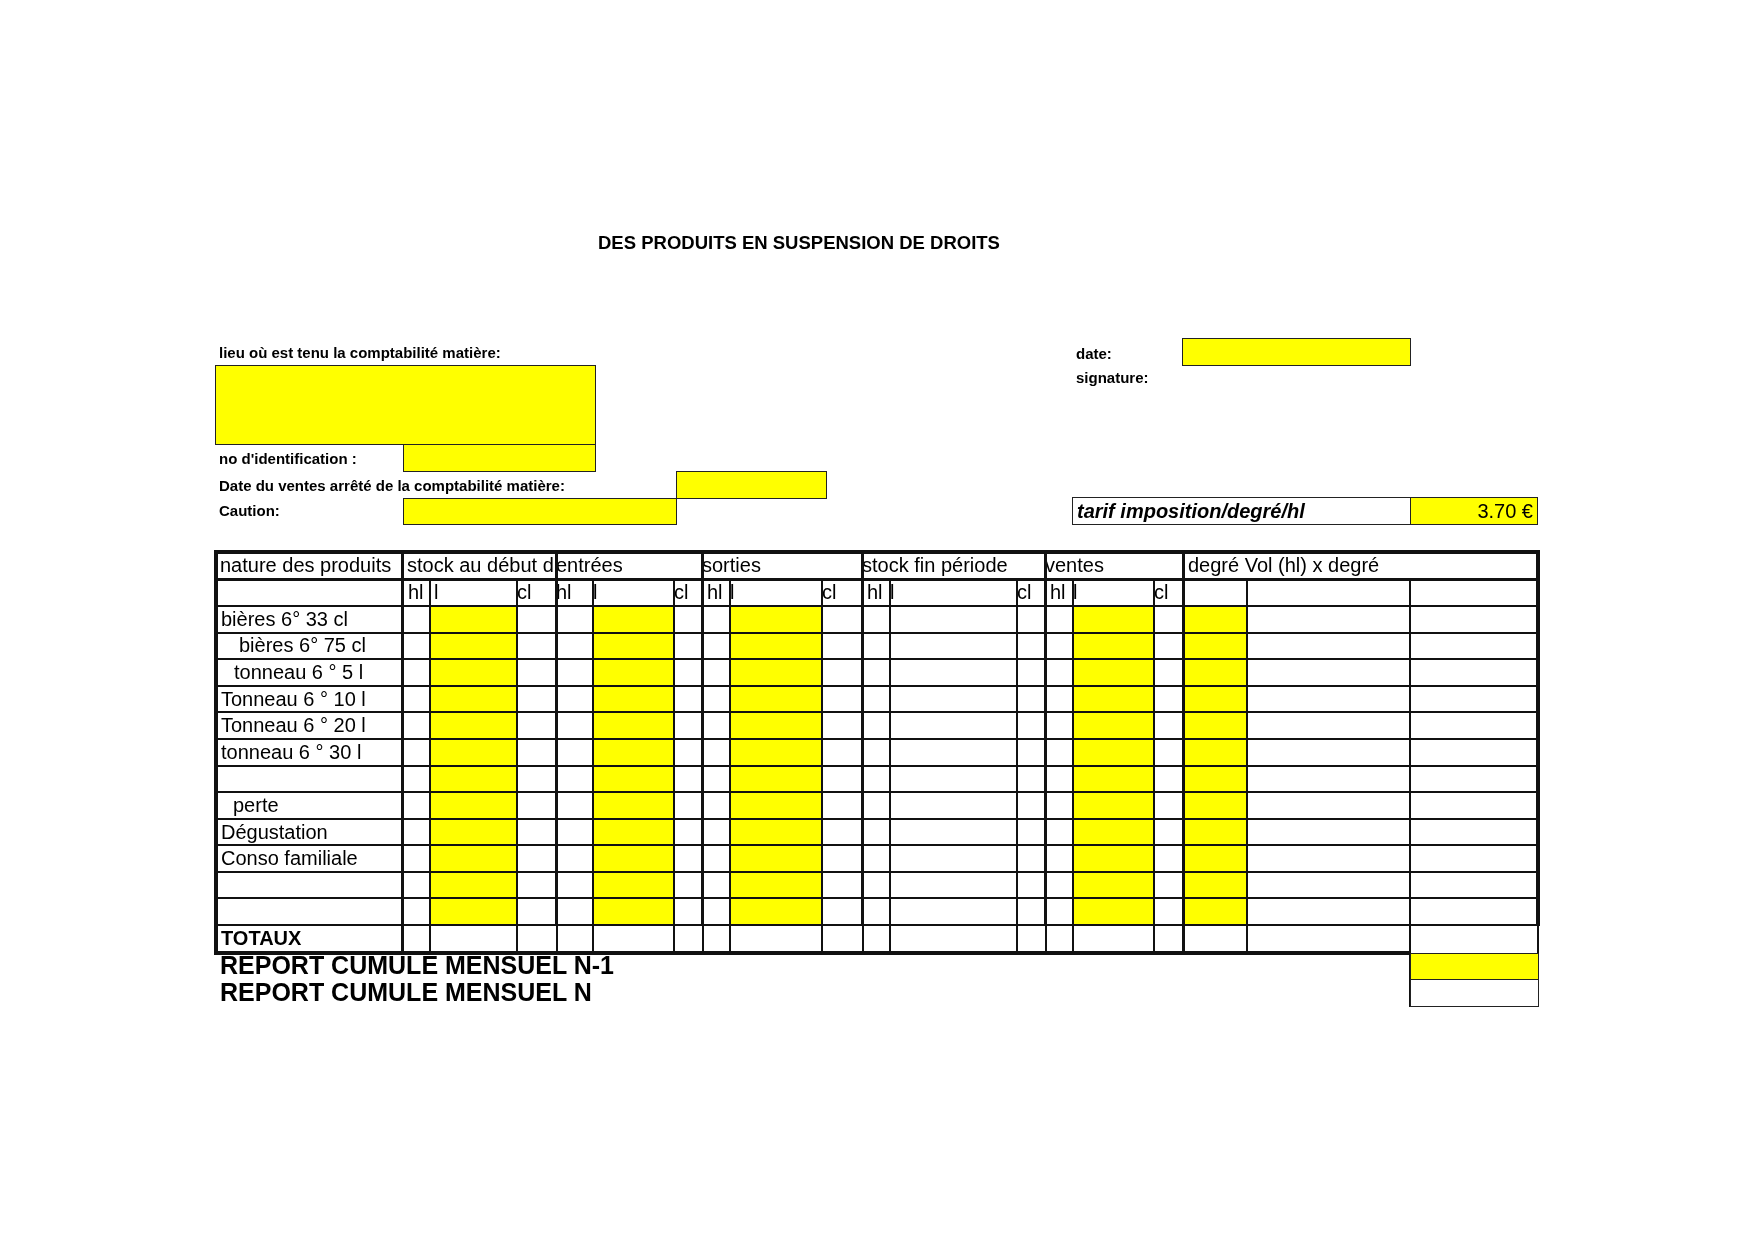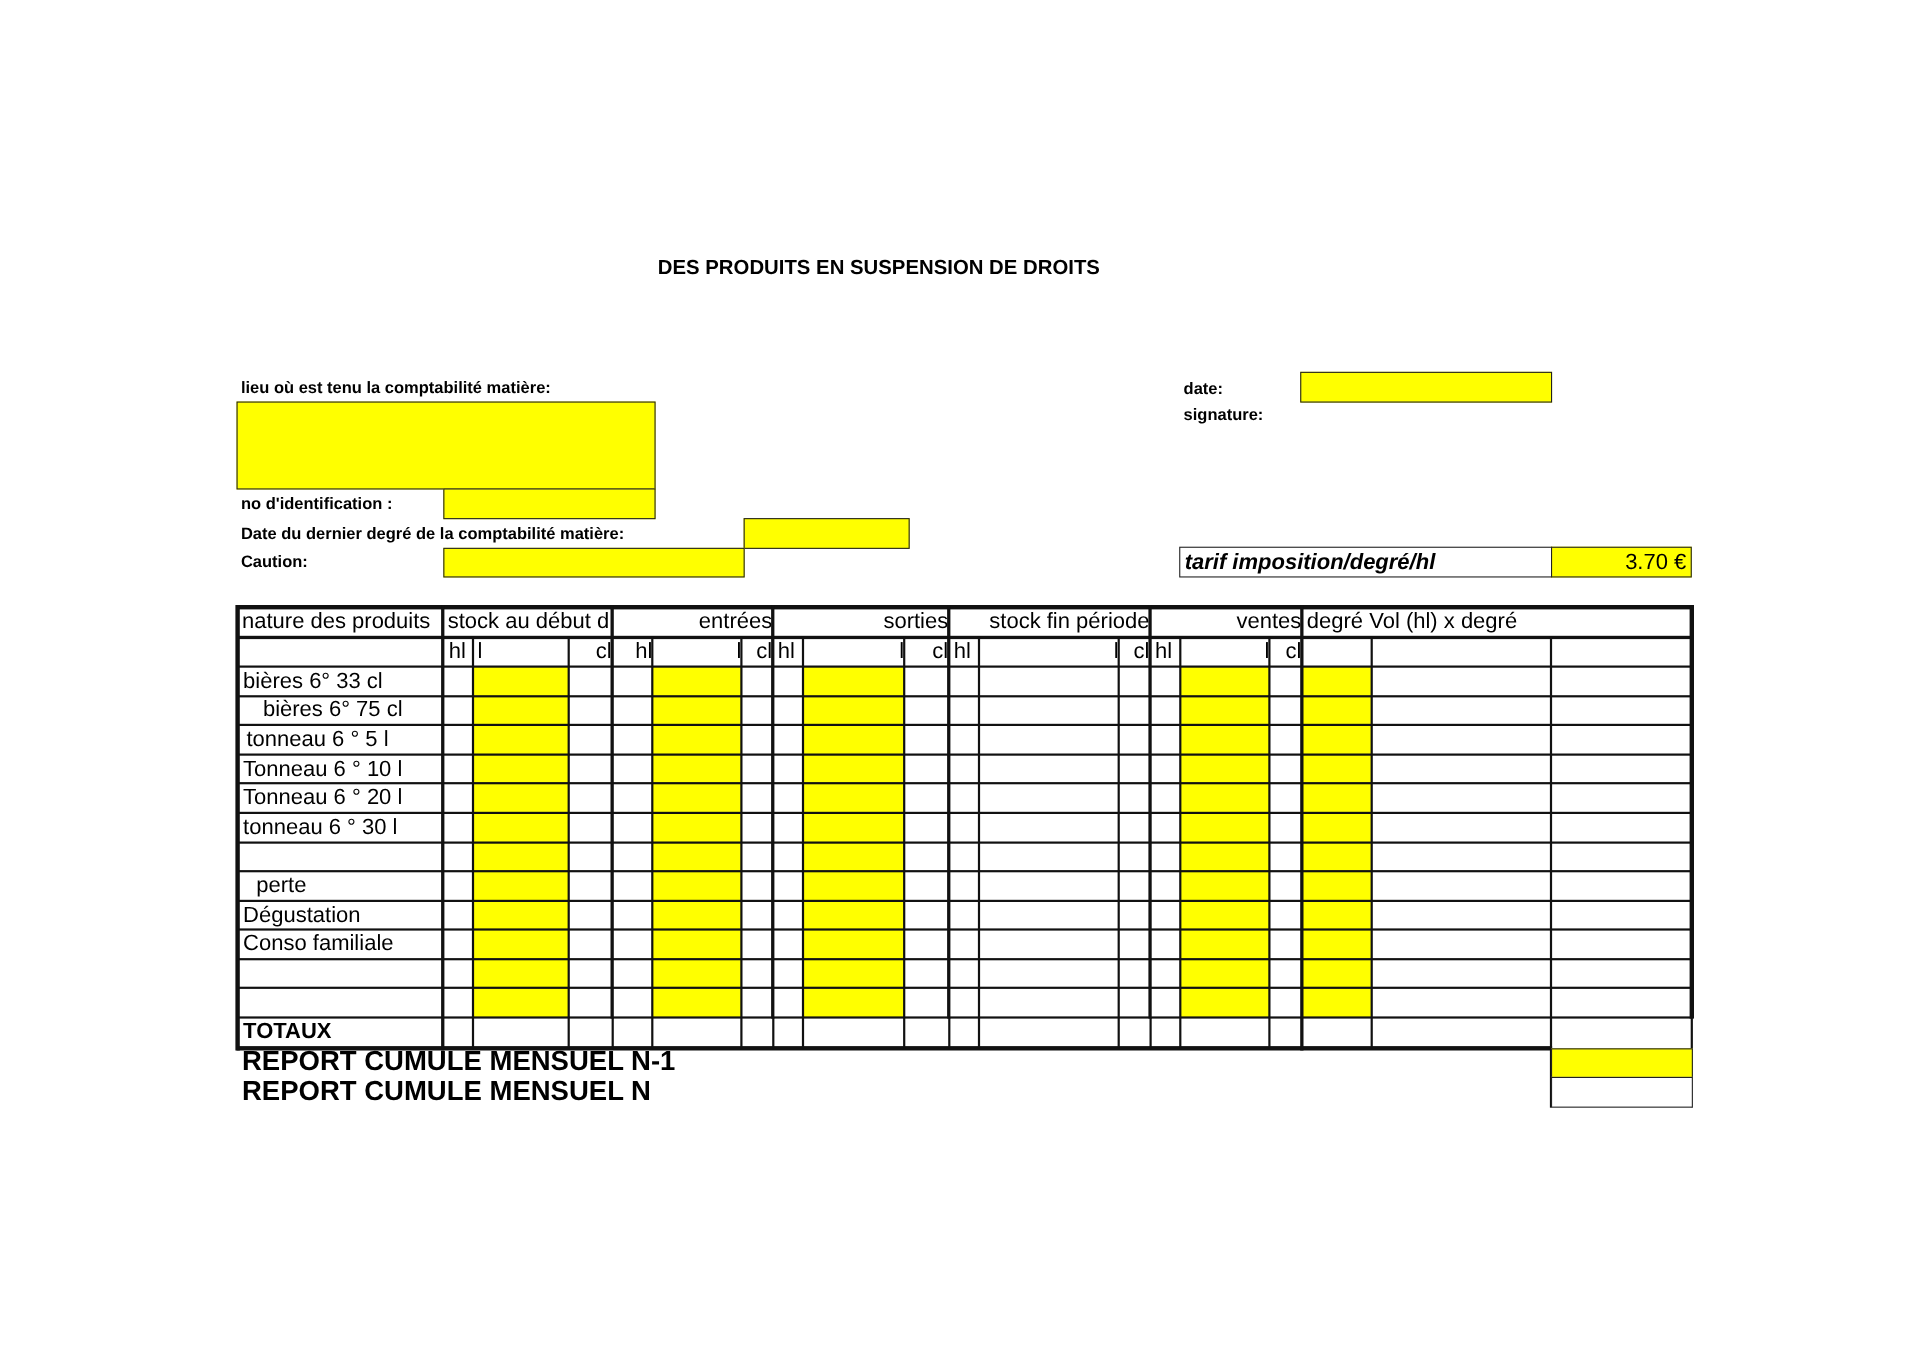--- a/index.html
+++ b/index.html
@@ -6,40 +6,40 @@
   body { width:1754px; height:1241px; position:relative; overflow:hidden; font-family:"Liberation Sans", sans-serif; color:#000; }
   .abs { position:absolute; }
   .title { left:598px; top:230px; font-size:18.5px; font-weight:bold; line-height:26px; white-space:nowrap; }
   .lbl { font-size:15px; font-weight:bold; white-space:nowrap; line-height:18px; }
   .ybox { background:#ffff00; border:1.5px solid #222; box-sizing:border-box; }
   .wbox { background:#ffffff; border:1.5px solid #222; box-sizing:border-box; }
   .tarif-lbl { font-size:20px; font-weight:bold; font-style:italic; line-height:27px; padding-left:4px; white-space:nowrap; }
   .tarif-val { font-size:20px; text-align:right; line-height:27px; padding-right:4px; }
   .cell { position:absolute; box-sizing:border-box; font-size:20px; line-height:26px; white-space:nowrap; overflow:hidden; }
   .yl { background:#ffff00; }
-  .c { text-align:right; }
+  .c { text-align:left; }
   .bold { font-weight:bold; }
   .vline { position:absolute; background:#111; }
   .hline { position:absolute; background:#111; }
   .report { font-size:25px; font-weight:bold; white-space:nowrap; line-height:24px; }
 </style>
 </head>
 <body>
 
 <div class="abs title">
   <div>DES PRODUITS EN SUSPENSION DE DROITS</div>
 </div>
 
 <div class="abs lbl" style="left:219px; top:344px;">lieu où est tenu la comptabilité matière:</div>
 <div class="abs ybox" style="left:215px; top:365px; width:381px; height:80px;"></div>
 
 <div class="abs lbl" style="left:219px; top:450px;">no d'identification :</div>
 <div class="abs ybox" style="left:403px; top:444px; width:193px; height:28px;"></div>
 
-<div class="abs lbl" style="left:219px; top:477px;">Date du dernier degré de la comptabilité matière:</div>
+<div class="abs lbl" style="left:219px; top:477px;">Date du ventes arrêté de la comptabilité matière:</div>
 <div class="abs ybox" style="left:676px; top:471px; width:151px; height:28px;"></div>
 
 <div class="abs lbl" style="left:219px; top:502px;">Caution:</div>
 <div class="abs ybox" style="left:403px; top:498px; width:274px; height:27px;"></div>
 
 <div class="abs lbl" style="left:1076px; top:345px;">date:</div>
 <div class="abs ybox" style="left:1182px; top:338px; width:229px; height:28px;"></div>
 <div class="abs lbl" style="left:1076px; top:369px;">signature:</div>
 
 <div class="abs wbox tarif-lbl" style="left:1072px; top:497px; width:339px; height:28px;">tarif imposition/degré/hl</div>
@@ -76,21 +76,21 @@
   <div class="cell c" style="left:1154px; top:579px; width:29px;">cl</div>
 
   <div class="abs yl" style="left:430px; top:606px; width:87px; height:319px;"></div>
   <div class="abs yl" style="left:593px; top:606px; width:81px; height:319px;"></div>
   <div class="abs yl" style="left:730px; top:606px; width:92px; height:319px;"></div>
   <div class="abs yl" style="left:1073px; top:606px; width:81px; height:319px;"></div>
   <div class="abs yl" style="left:1183px; top:606px; width:64px; height:319px;"></div>
 
   <div class="cell" style="left:218px; top:606px; width:185px; padding-left:3px;">bières 6° 33 cl</div>
   <div class="cell" style="left:218px; top:632px; width:180px; padding-left:21px;">bières  6° 75 cl</div>
-  <div class="cell" style="left:218px; top:659px; width:185px; padding-left:6px;">tonneau 6 ° 5 l</div>
+  <div class="cell" style="left:218px; top:659px; width:185px; padding-left:16px;">tonneau 6 ° 5 l</div>
   <div class="cell" style="left:218px; top:686px; width:185px; padding-left:3px;">Tonneau 6 ° 10 l</div>
   <div class="cell" style="left:218px; top:712px; width:185px; padding-left:3px;">Tonneau 6 ° 20 l</div>
   <div class="cell" style="left:218px; top:739px; width:185px; padding-left:3px;">tonneau 6 ° 30 l</div>
   <div class="cell" style="left:218px; top:766px; width:185px; padding-left:3px;"></div>
   <div class="cell" style="left:218px; top:792px; width:151px; padding-left:15px;">perte</div>
   <div class="cell" style="left:218px; top:819px; width:185px; padding-left:3px;">Dégustation</div>
   <div class="cell" style="left:218px; top:845px; width:193px; padding-left:3px;">Conso familiale</div>
   <div class="cell" style="left:218px; top:872px; width:185px; padding-left:3px;"></div>
   <div class="cell" style="left:218px; top:898px; width:185px; padding-left:3px;"></div>
   <div class="cell bold" style="left:218px; top:925px; width:185px; padding-left:3px;">TOTAUX</div>

